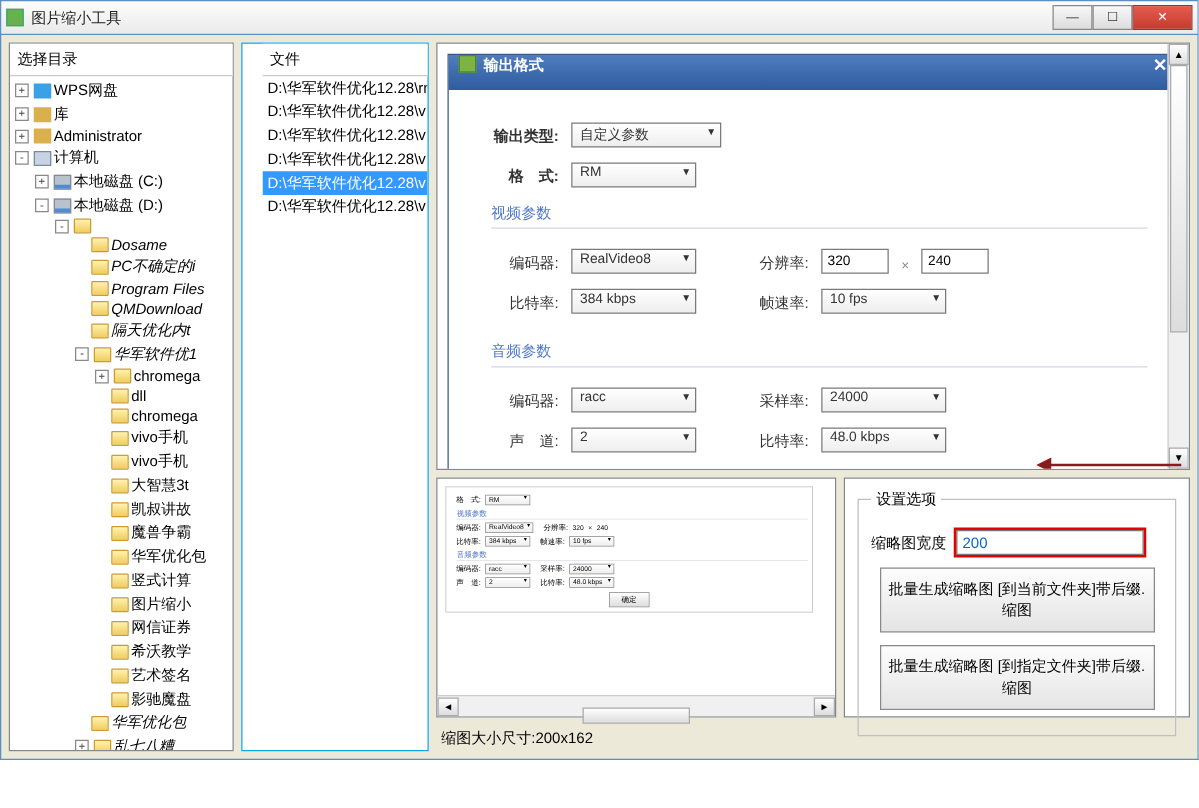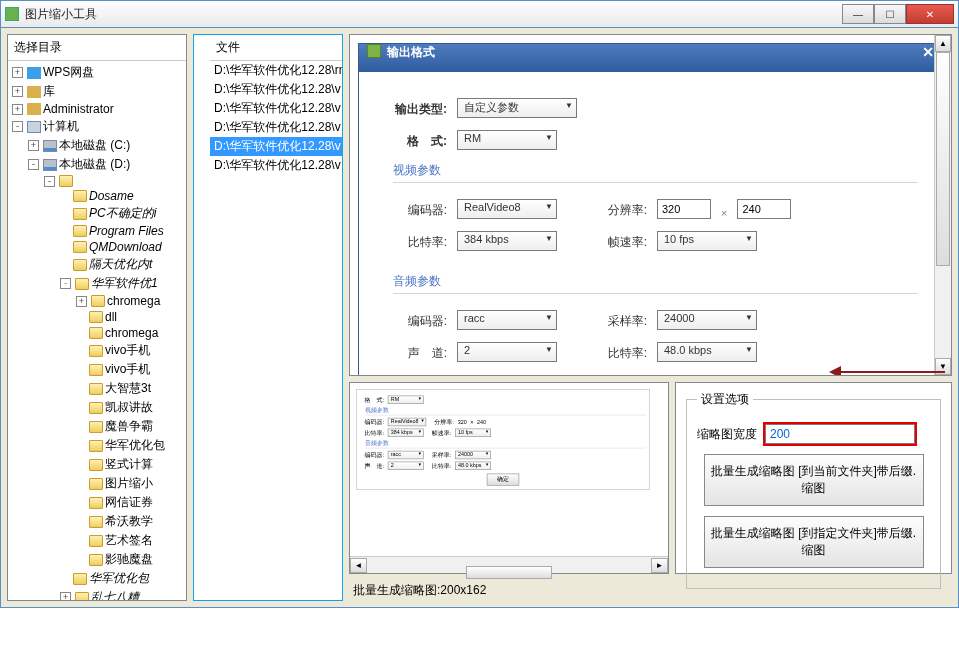--- a/index.html
+++ b/index.html
@@ -406,16 +406,16 @@
           <legend>设置选项</legend>
           <div class="set-row">
             <span>缩略图宽度</span>
             <input class="set-inp hl" value="200" style="">
           </div>
           <button class="big-btn">批量生成缩略图 [到当前文件夹]带后缀.缩图</button>
           <button class="big-btn">批量生成缩略图 [到指定文件夹]带后缀.缩图</button>
         </fieldset>
       </div>
     </div>
-    <div class="status">批量生成缩略图:200x162</div>
+    <div class="status">缩图大小尺寸:200x162</div>
   </div>
 
 </div>
 
 </body></html>

